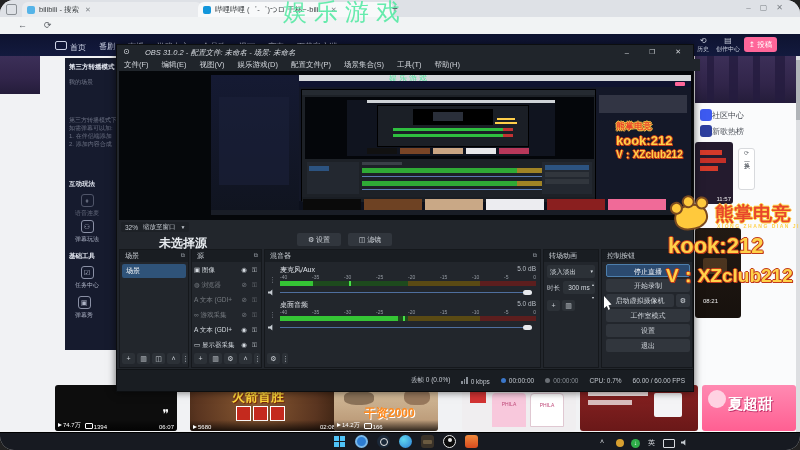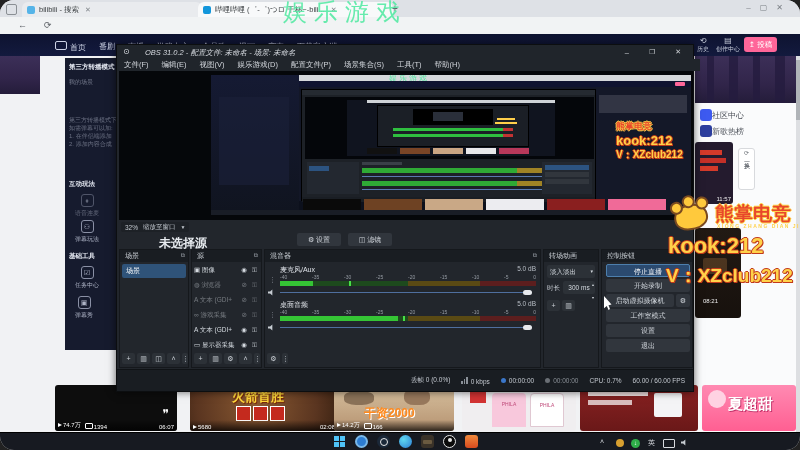--- a/index.html
+++ b/index.html
@@ -204,21 +204,21 @@
   <div class="ab vcard" style="left:182px;width:148px;background:radial-gradient(circle at 45% 40%,#8a5a32,#5a3520 70%,#3a2212);margin-left:8px;">
     <div class="ab t" style="left:42px;top:3px;font-size:13px;font-weight:bold;color:#ffd83a;text-shadow:1px 1px #7a2a0a;">火箭首胜</div>
     <i class="ab" style="left:46px;top:21px;width:13px;height:13px;background:#c42a1e;border:1px solid #fff;"></i>
     <i class="ab" style="left:63px;top:21px;width:13px;height:13px;background:#c42a1e;border:1px solid #fff;"></i>
     <i class="ab" style="left:80px;top:21px;width:13px;height:13px;background:#c42a1e;border:1px solid #fff;"></i>
     <div class="vstats">
       <span><i class="play-ic"></i><span>5680</span></span>
       <span style="margin-left:auto">02:08</span>
     </div>
   </div>
-  <div class="ab vcard" style="left:334px;width:120px;background:linear-gradient(#d8c2a0,#b59270);">
+  <div class="ab vcard" style="left:334px;width:104px;background:linear-gradient(#d8c2a0,#b59270);">
     <i class="ab" style="left:10px;top:6px;width:30px;height:14px;background:#8a7258;border-radius:40%;"></i>
     <i class="ab" style="left:70px;top:4px;width:26px;height:16px;background:#97785c;border-radius:40%;"></i>
     <div class="ab t" style="left:30px;top:20px;font-size:12px;font-weight:bold;color:#ff8a1e;text-shadow:1px 1px #fff;">干资2000</div>
     <div class="vstats">
       <span><i class="play-ic"></i><span>14.2万</span></span>
       <span><i class="dm-ic"></i><span>166</span></span>
     </div>
   </div>
   <div class="ab vcard" style="left:462px;width:114px;background:#f0eef0;">
     <i class="ab" style="left:8px;top:6px;width:16px;height:12px;background:#d23333;"></i>

